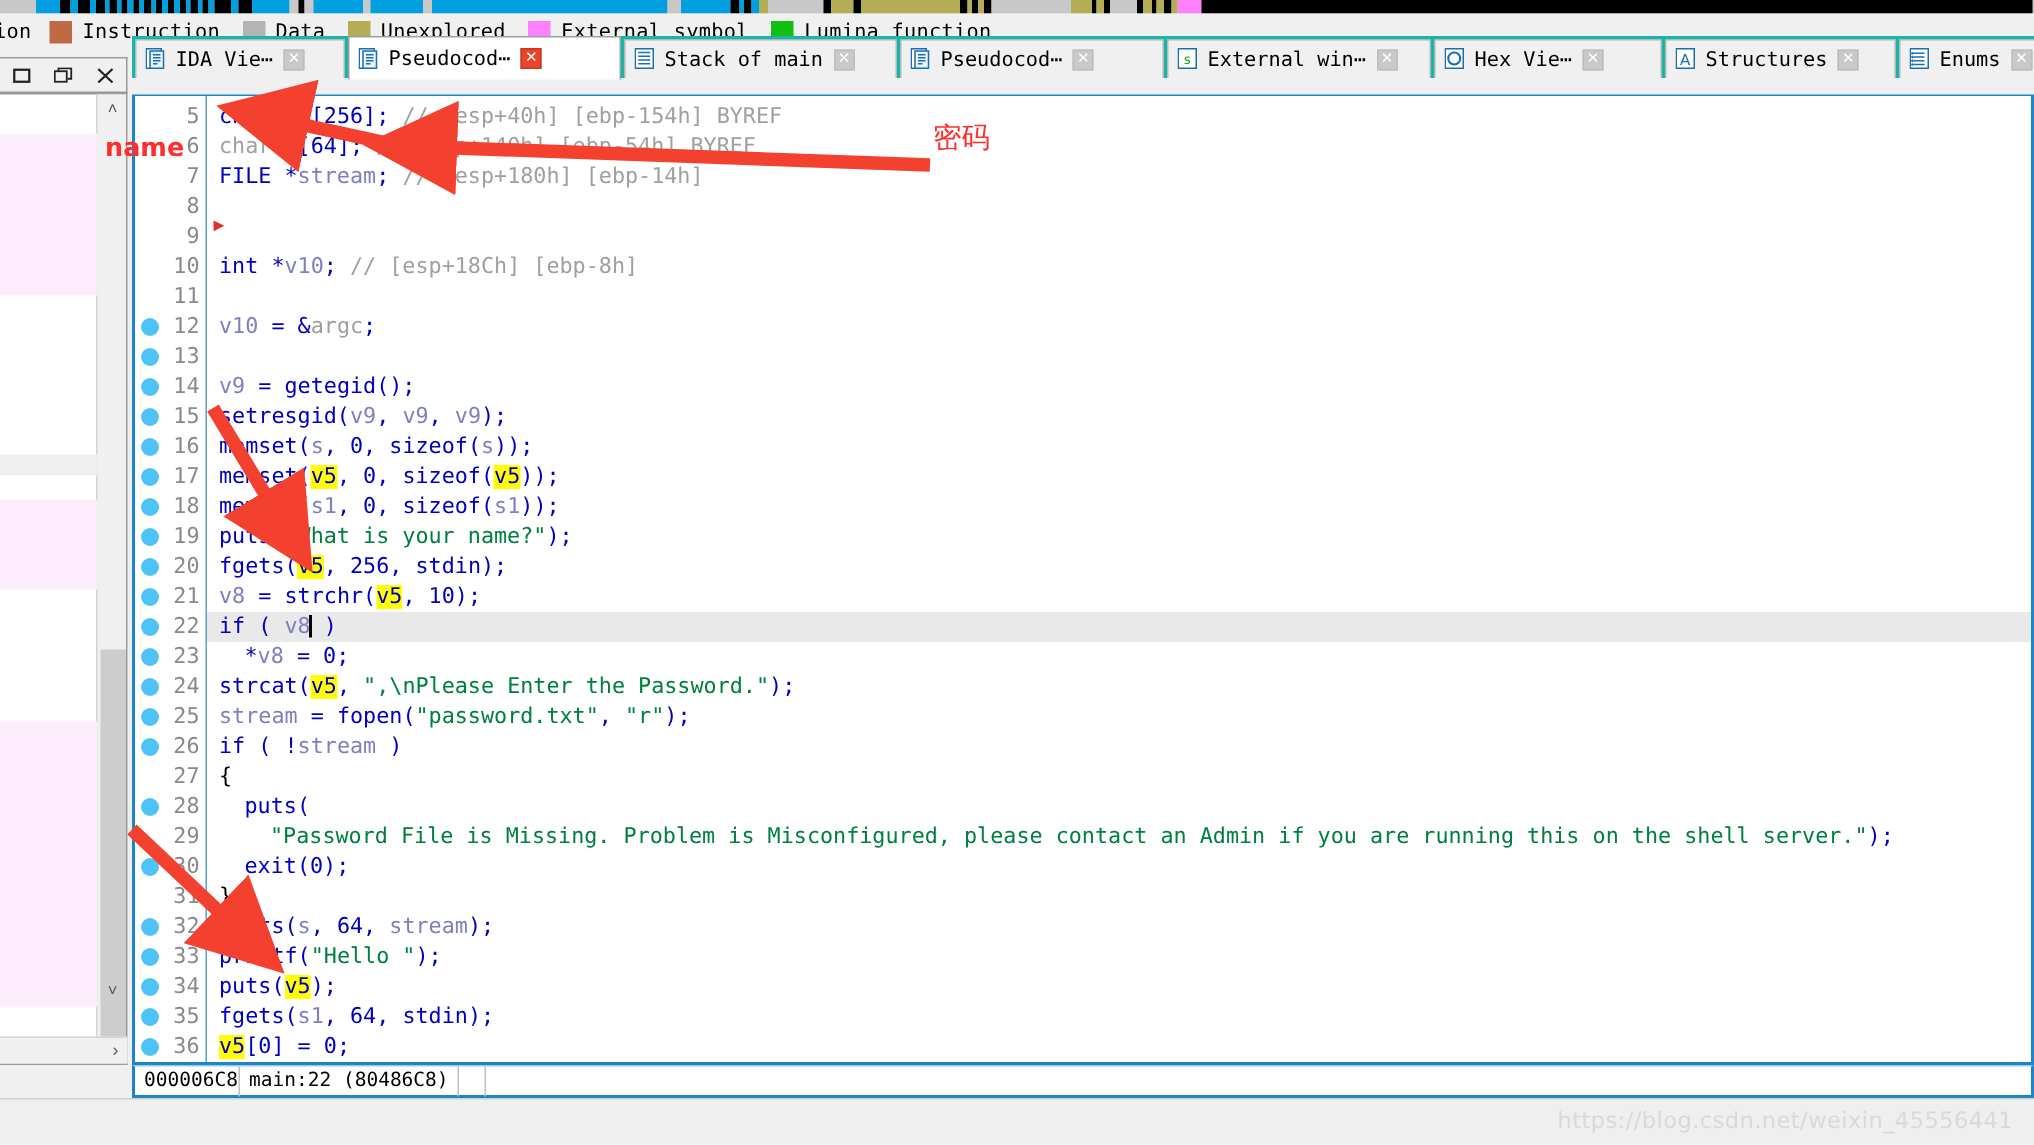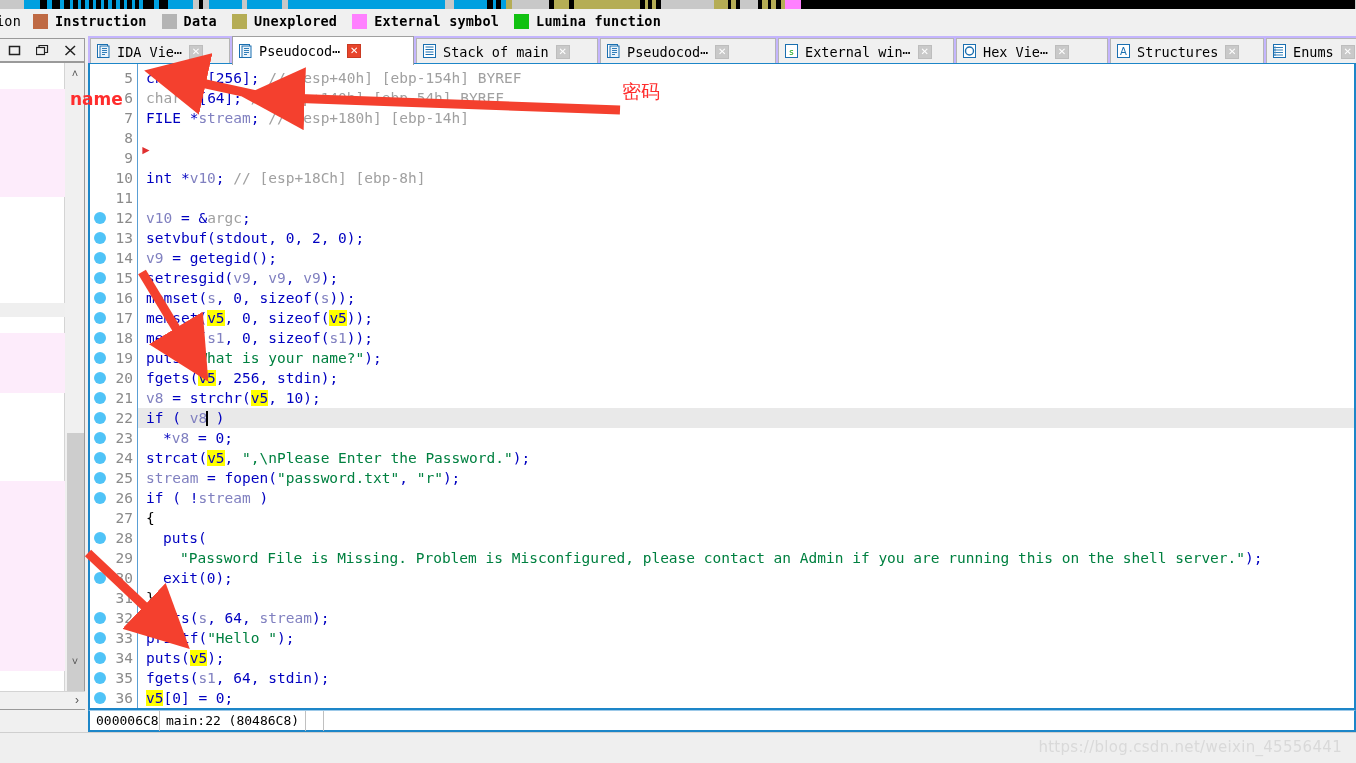--- a/index.html
+++ b/index.html
@@ -10,21 +10,21 @@
   }
   #app{position:relative;width:1356px;height:763px;}
 
   
   .nav-band{position:absolute;left:0;top:0;width:1356px;height:9px;background:#c8c8c8;display:flex;}
   .nav-seg{height:9px;}
 
   
   .legend{position:absolute;left:0;top:9px;width:1356px;height:24px;background:#f0f0f0;
           display:flex;align-items:center;font-size:13.5px;color:#000;}
-  .legend-item{display:flex;align-items:center;margin-right:15px;white-space:nowrap;font-weight:bold;}
+  .legend-item{display:flex;align-items:center;margin-right:15px;white-space:nowrap;}
   .legend-sw{width:15px;height:15px;margin-right:7px;border:0;}
   .legend-lbl{font-family:"DejaVu Sans Mono", monospace;font-size:13.5px;letter-spacing:.2px;}
   .legend-clip{margin-left:-4px;}
 
   
   .leftpanel{position:absolute;left:0;top:62px;width:85px;height:648px;background:#fff;
              border:1px solid #9a9a9a;border-left:none;box-sizing:border-box;}
   .lp-block{position:absolute;left:0;background:#fdecfb;}
   .lp-grayrow{position:absolute;left:0;width:65px;height:14px;background:#efefef;}
   .lp-vscroll{position:absolute;right:0;top:0;width:20px;height:630px;background:#f0f0f0;
@@ -35,21 +35,21 @@
   .lp-hbar{position:absolute;left:0;bottom:0;width:85px;height:18px;background:#f0f0f0;border-top:1px solid #d4d4d4;box-sizing:border-box;}
   .lp-hbar span{position:absolute;right:6px;top:1px;color:#555;font-size:12px;}
 
   
   .winbtns{position:absolute;left:0;top:38px;width:85px;height:24px;background:#f0f0f0;
            border:1px solid #9a9a9a;border-left:none;box-sizing:border-box;display:flex;align-items:center;}
   .winbtn{width:28px;height:22px;display:flex;align-items:center;justify-content:center;color:#222;font-size:11px;}
   .winbtn svg{display:block;}
 
   
-  .tabbar{position:absolute;left:88px;top:36px;width:1268px;height:28px;background:#c4b5fd;}
+  .tabbar{position:absolute;left:88px;top:24px;width:1268px;height:28px;background:#14b8a6;}
   .tab{position:absolute;top:2px;height:26px;background:#f0f0f0;border:1px solid #b5b5b5;
        border-bottom:none;box-sizing:border-box;display:flex;align-items:center;padding:0 6px;
        font-family:"DejaVu Sans Mono", monospace;font-size:13.5px;color:#000;white-space:nowrap;}
   .tab.active{background:#ffffff;border-color:#a0a0a0;top:0;height:29px;z-index:4;}
   .tab-ico{width:14px;height:15px;margin-right:6px;flex:none;}
   .tab-x{width:14px;height:14px;margin-left:7px;flex:none;background:#c9c9c9;border:1px solid #bdbdbd;
          color:#fff;font-size:10px;line-height:12px;text-align:center;box-sizing:border-box;font-family:"Liberation Sans",sans-serif;}
   .tab.active .tab-x{background:#e8452c;border-color:#c93a22;}
   .tabline{position:absolute;left:88px;top:63px;width:1268px;height:2px;background:#1d86c8;}
 
@@ -370,21 +370,20 @@
         <div class="bp" style="top: 628px;"></div>
         <div class="lnum" style="top: 624px;">36</div>
       </div>
     <div class="codearea" id="codearea">
         <div class="codetext" style="top: 4px; left: 8px;"><span class="t-kw">char </span><span class="t-hl">v5</span><span class="t-punc">[</span><span class="t-num">256</span><span class="t-punc">]; </span><span class="t-cmt">// [esp+40h] [ebp-154h] BYREF</span></div>
         <div class="codetext" style="top: 24px; left: 8px;"><span class="t-cmt">char </span><span class="t-var">s</span><span class="t-punc">[</span><span class="t-num">64</span><span class="t-punc">]; </span><span class="t-cmt">// [esp+140h] [ebp-54h] BYREF</span></div>
         <div class="codetext" style="top: 44px; left: 8px;"><span class="t-kw">FILE </span><span class="t-punc">*</span><span class="t-var">stream</span><span class="t-punc">; </span><span class="t-cmt">// [esp+180h] [ebp-14h]</span></div>
         <div class="codetext" style="top: 104px; left: 8px;"><span class="t-kw">int </span><span class="t-punc">*</span><span class="t-var">v10</span><span class="t-punc">; </span><span class="t-cmt">// [esp+18Ch] [ebp-8h]</span></div>
         <div class="codetext" style="top: 124px; left: 8px;"></div>
         <div class="codetext" style="top: 144px; left: 8px;"><span class="t-var">v10</span><span class="t-punc"> = </span><span class="t-kw">&amp;</span><span class="t-cmt">argc</span><span class="t-punc">;</span></div>
-        <div class="codetext" style="top: 164px; left: 8px;"><span class="t-fn">setvbuf</span><span class="t-punc">(</span><span class="t-kw">stdout</span><span class="t-punc">, </span><span class="t-num">0</span><span class="t-punc">, </span><span class="t-num">2</span><span class="t-punc">, </span><span class="t-num">0</span><span class="t-punc">);</span></div>
         <div class="codetext" style="top: 184px; left: 8px;"><span class="t-var">v9</span><span class="t-punc"> = </span><span class="t-fn">getegid</span><span class="t-punc">();</span></div>
         <div class="codetext" style="top: 204px; left: 8px;"><span class="t-fn">setresgid</span><span class="t-punc">(</span><span class="t-var">v9</span><span class="t-punc">, </span><span class="t-var">v9</span><span class="t-punc">, </span><span class="t-var">v9</span><span class="t-punc">);</span></div>
         <div class="codetext" style="top: 224px; left: 8px;"><span class="t-fn">memset</span><span class="t-punc">(</span><span class="t-var">s</span><span class="t-punc">, </span><span class="t-num">0</span><span class="t-punc">, </span><span class="t-kw">sizeof</span><span class="t-punc">(</span><span class="t-var">s</span><span class="t-punc">));</span></div>
         <div class="codetext" style="top: 244px; left: 8px;"><span class="t-fn">memset</span><span class="t-punc">(</span><span class="t-hl">v5</span><span class="t-punc">, </span><span class="t-num">0</span><span class="t-punc">, </span><span class="t-kw">sizeof</span><span class="t-punc">(</span><span class="t-hl">v5</span><span class="t-punc">));</span></div>
         <div class="codetext" style="top: 264px; left: 8px;"><span class="t-fn">memset</span><span class="t-punc">(</span><span class="t-var">s1</span><span class="t-punc">, </span><span class="t-num">0</span><span class="t-punc">, </span><span class="t-kw">sizeof</span><span class="t-punc">(</span><span class="t-var">s1</span><span class="t-punc">));</span></div>
         <div class="codetext" style="top: 284px; left: 8px;"><span class="t-fn">puts</span><span class="t-punc">(</span><span class="t-str">"What is your name?"</span><span class="t-punc">);</span></div>
         <div class="codetext" style="top: 304px; left: 8px;"><span class="t-fn">fgets</span><span class="t-punc">(</span><span class="t-hl">v5</span><span class="t-punc">, </span><span class="t-num">256</span><span class="t-punc">, </span><span class="t-kw">stdin</span><span class="t-punc">);</span></div>
         <div class="codetext" style="top: 324px; left: 8px;"><span class="t-var">v8</span><span class="t-punc"> = </span><span class="t-fn">strchr</span><span class="t-punc">(</span><span class="t-hl">v5</span><span class="t-punc">, </span><span class="t-num">10</span><span class="t-punc">);</span></div>
         <div class="curline" style="top: 344px;"></div>
         <div class="codetext" style="top: 344px; left: 8px;"><span class="t-kw">if</span><span class="t-punc"> ( </span><span class="t-var">v8</span><span class="caret"></span><span class="t-punc"> )</span></div>

